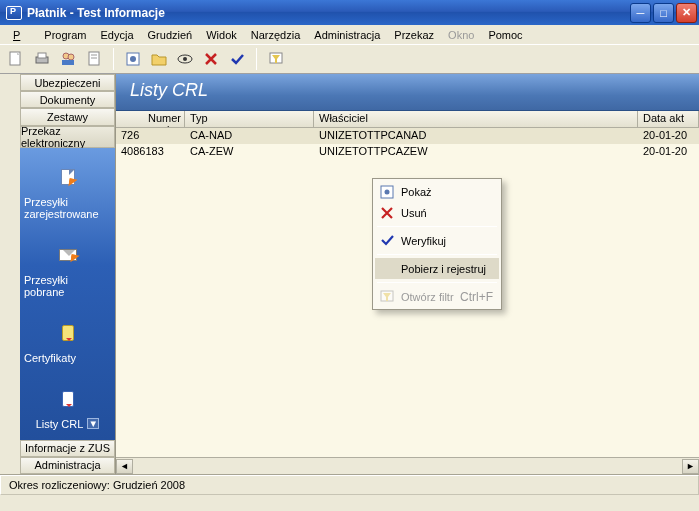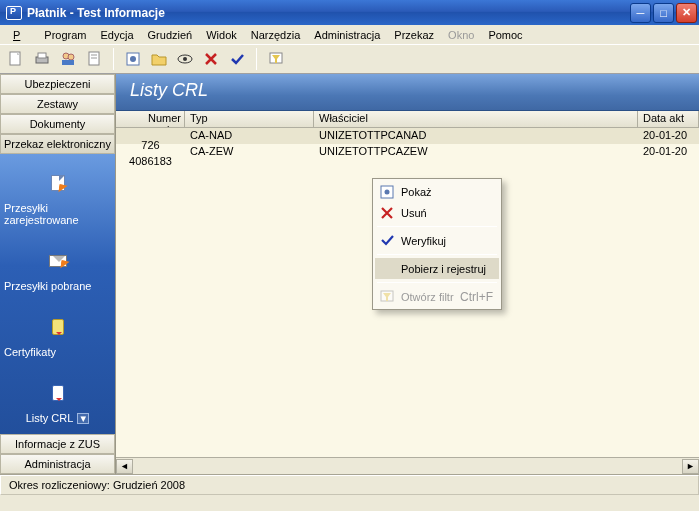--- a/index.html
+++ b/index.html
@@ -16,41 +16,41 @@
   .menubar { height: 20px; background: #ece9d8; border-bottom:1px solid #fff; display:flex; align-items:center; padding: 0 8px; gap: 4px; }
   .menubar span { padding: 2px 5px; }
   .menubar .disabled { color:#9a9a9a; }
 
   .toolbar { height: 29px; background:#ece9d8; border-bottom: 1px solid #a0a0a0; display:flex; align-items:center; padding: 0 6px; gap: 6px; }
   .toolbar .sep { width:1px; height:22px; background:#b0aea0; margin:0 3px; border-right:1px solid #fff; }
   .tb-btn { width:20px; height:20px; display:flex; align-items:center; justify-content:center; }
 
   .workspace { display:flex; height: 400px; }
 
-  .sidepanel { width: 115px; display:flex; flex-direction:column; }
+  .sidepanel { width: 115px; display:flex; flex-direction:column;padding-left:20px; }
   .side-btn { height: 22px; background: linear-gradient(#f8f7f2,#e5e2d1); border:1px solid #b8b5a3; display:flex; align-items:center; justify-content:center; font-size:11px; margin:0; }
   .side-btn.active { background: linear-gradient(#eceadd,#d9d6c4); font-weight:normal; }
   .side-nav { flex:1; background: linear-gradient(to bottom,#6a9be0,#2c5fb5 40%,#224f9c); display:flex; flex-direction:column; align-items:center; padding-top:8px; gap:4px; color:#fff; }
   .nav-item { text-align:left; padding: 6px 4px 10px; font-size:11px; width:100%; }
   .nav-icon { width:32px; height:30px; margin:0 auto 4px; display:flex; align-items:center; justify-content:center; }
   .side-lastrow { display:flex; align-items:center; justify-content:center; gap:4px; }
 
   .mainarea { flex:1; display:flex; flex-direction:column; border-left:1px solid #9a9786; }
   .bannertitle { height: 37px; background: linear-gradient(to bottom,#7aa4dd,#4b77b5 60%,#3f68a4); color:#fff; font-size:18px; font-style:italic; padding: 6px 14px; border-bottom:1px solid #2a4f86;}
   .gridhead { height:17px; background:#ece9d8; display:flex; border-bottom:1px solid #b0aea0; }
   .gh { border-right:1px solid #b0aea0; padding: 1px 5px; font-size:11px; background:linear-gradient(#f6f4ea,#e4e1d0); }
   .gh.c1 { width: 69px; text-align:right; padding-right:3px;}
   .gh.c2 { width: 129px; }
   .gh.c3 { width: 324px; }
   .gh.c4 { flex:1; }
   .gridbody { flex:1; background:#fbf8e7; position:relative; overflow:hidden; }
   .row { height:16px; display:flex; font-size:11px; }
   .row.sel { background:#e9e5cf; }
   .cell { padding: 1px 5px; }
-  .cell.c1 { width:69px; text-align:center;margin-top:10px;}
+  .cell.c1 { width:69px; text-align:left;}
   .cell.c2 { width:129px; }
   .cell.c3 { width:324px; }
   .cell.c4 { flex:1; }
 
   .hscroll { height:17px; background:#ece9d8; border-top:1px solid #b0aea0; display:flex; align-items:center; }
   .sc-btn { width:17px; height:15px; background:linear-gradient(#f5f3ea,#d8d5c4); border:1px solid #b0aea0; display:flex; align-items:center; justify-content:center; font-size:9px;}
 
   .ctxmenu { position:absolute; left:256px; top:50px; width:130px; background:#fbf9f1; border:1px solid #9b9889; box-shadow: 4px 4px 6px rgba(0,0,0,0.25); padding:2px; }
   .ctx-item { height:21px; display:flex; align-items:center; padding: 0 6px 0 4px; gap:6px; font-size:11px; }
   .ctx-item.hover { background:#dedac8; }
@@ -160,22 +160,22 @@
         <rect x="2" y="2" width="12" height="10" fill="#fff" stroke="#888"></rect>
         <path d="M4 4 L12 4 L9 8 L9 12 L7 12 L7 8 Z" fill="#e4c650"></path>
       </svg>
     </div>
 </div>
 
 <div class="workspace">
 
   <div class="sidepanel">
     <div class="side-btn">Ubezpieczeni</div>
+    <div class="side-btn">Dokumenty</div>
     <div class="side-btn">Zestawy</div>
-    <div class="side-btn">Dokumenty</div>
     <div class="side-btn active">Przekaz elektroniczny</div>
 
     <div class="side-nav">
       <div class="nav-item">
         <div class="nav-icon">
             <span class="ic ic-doc" style="position:relative;">
               <span class="arrow-orange"></span>
             </span>
           </div>
         <div>Przesyłki zarejestrowane</div>

